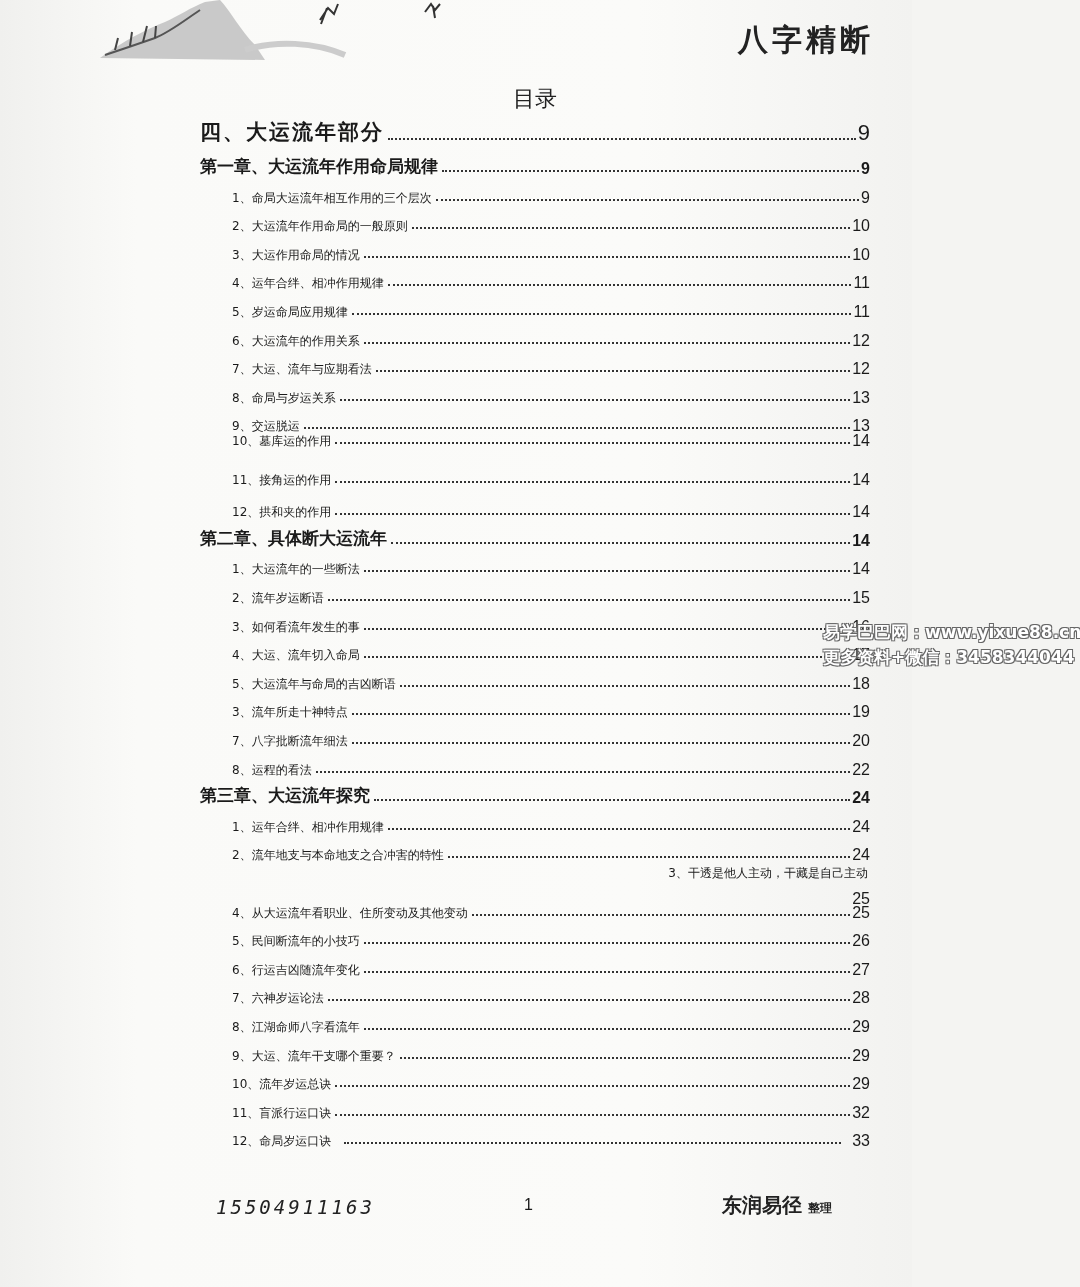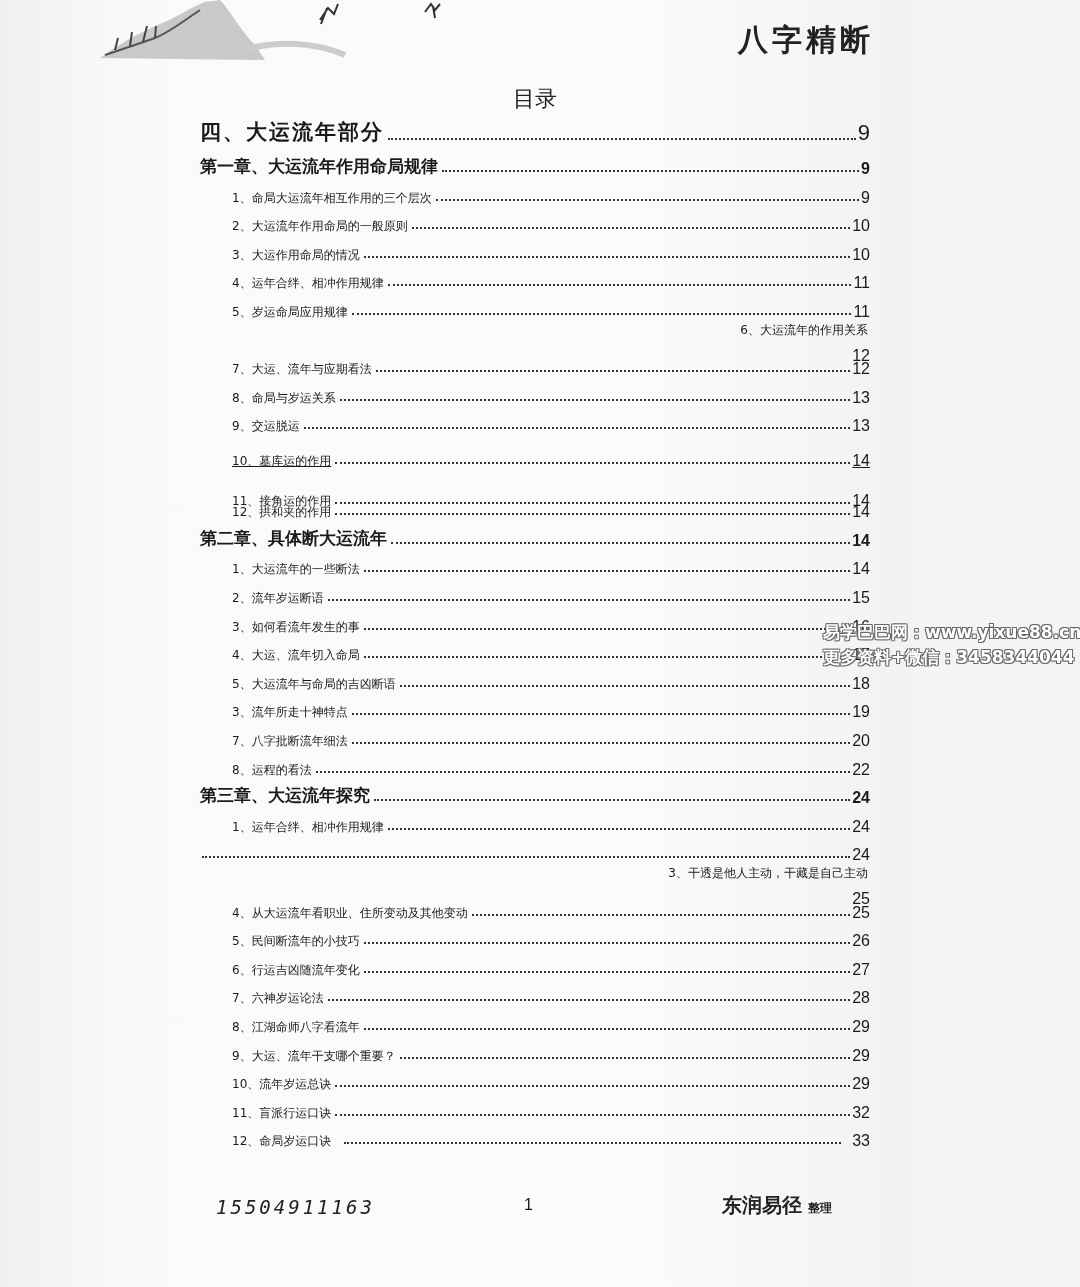--- a/index.html
+++ b/index.html
@@ -109,46 +109,46 @@
       <div class="row item" style="top: 146.4px;">
         <span class="label">4、运年合绊、相冲作用规律</span>
         <span class="dots"></span>
         <span class="page-num">11</span>
       </div>
       <div class="row item" style="top: 175px;">
         <span class="label">5、岁运命局应用规律</span>
         <span class="dots"></span>
         <span class="page-num">11</span>
       </div>
-      <div class="row item" style="top: 203.6px; flex-direction: column;">
+      <div class="row item" style="top: 203.6px;">
         <span class="label">6、大运流年的作用关系</span>
         <span class="dots"></span>
         <span class="page-num">12</span>
       </div>
       <div class="row item" style="top: 232.2px;">
         <span class="label">7、大运、流年与应期看法</span>
         <span class="dots"></span>
         <span class="page-num">12</span>
       </div>
       <div class="row item" style="top: 260.8px;">
         <span class="label">8、命局与岁运关系</span>
         <span class="dots"></span>
         <span class="page-num">13</span>
       </div>
       <div class="row item" style="top: 289.4px;">
         <span class="label">9、交运脱运</span>
         <span class="dots"></span>
         <span class="page-num">13</span>
       </div>
-      <div class="row item" style="top: 324px; text-decoration: underline;">
+      <div class="row item" style="top: 304px;">
         <span class="label">10、墓库运的作用</span>
         <span class="dots"></span>
         <span class="page-num">14</span>
       </div>
-      <div class="row item" style="top: 364px;">
+      <div class="row item" style="top: 343px;">
         <span class="label">11、接角运的作用</span>
         <span class="dots"></span>
         <span class="page-num">14</span>
       </div>
       <div class="row item" style="top: 375.2px;">
         <span class="label">12、拱和夹的作用</span>
         <span class="dots"></span>
         <span class="page-num">14</span>
       </div>
       <div class="row chapter" style="top: 403.8px;">
@@ -200,20 +200,21 @@
         <span class="label">第三章、大运流年探究</span>
         <span class="dots"></span>
         <span class="page-num">24</span>
       </div>
       <div class="row item" style="top: 689.8px;">
         <span class="label">1、运年合绊、相冲作用规律</span>
         <span class="dots"></span>
         <span class="page-num">24</span>
       </div>
       <div class="row item" style="top: 718.4px;">
+        <span class="label">2、流年地支与本命地支之合冲害的特性</span>
         <span class="dots"></span>
         <span class="page-num">24</span>
       </div>
       <div class="row item" style="top: 747px; flex-direction: column;">
         <span class="label">3、干透是他人主动，干藏是自己主动</span>
         <span class="dots"></span>
         <span class="page-num">25</span>
       </div>
       <div class="row item" style="top: 775.6px;">
         <span class="label">4、从大运流年看职业、住所变动及其他变动</span>

